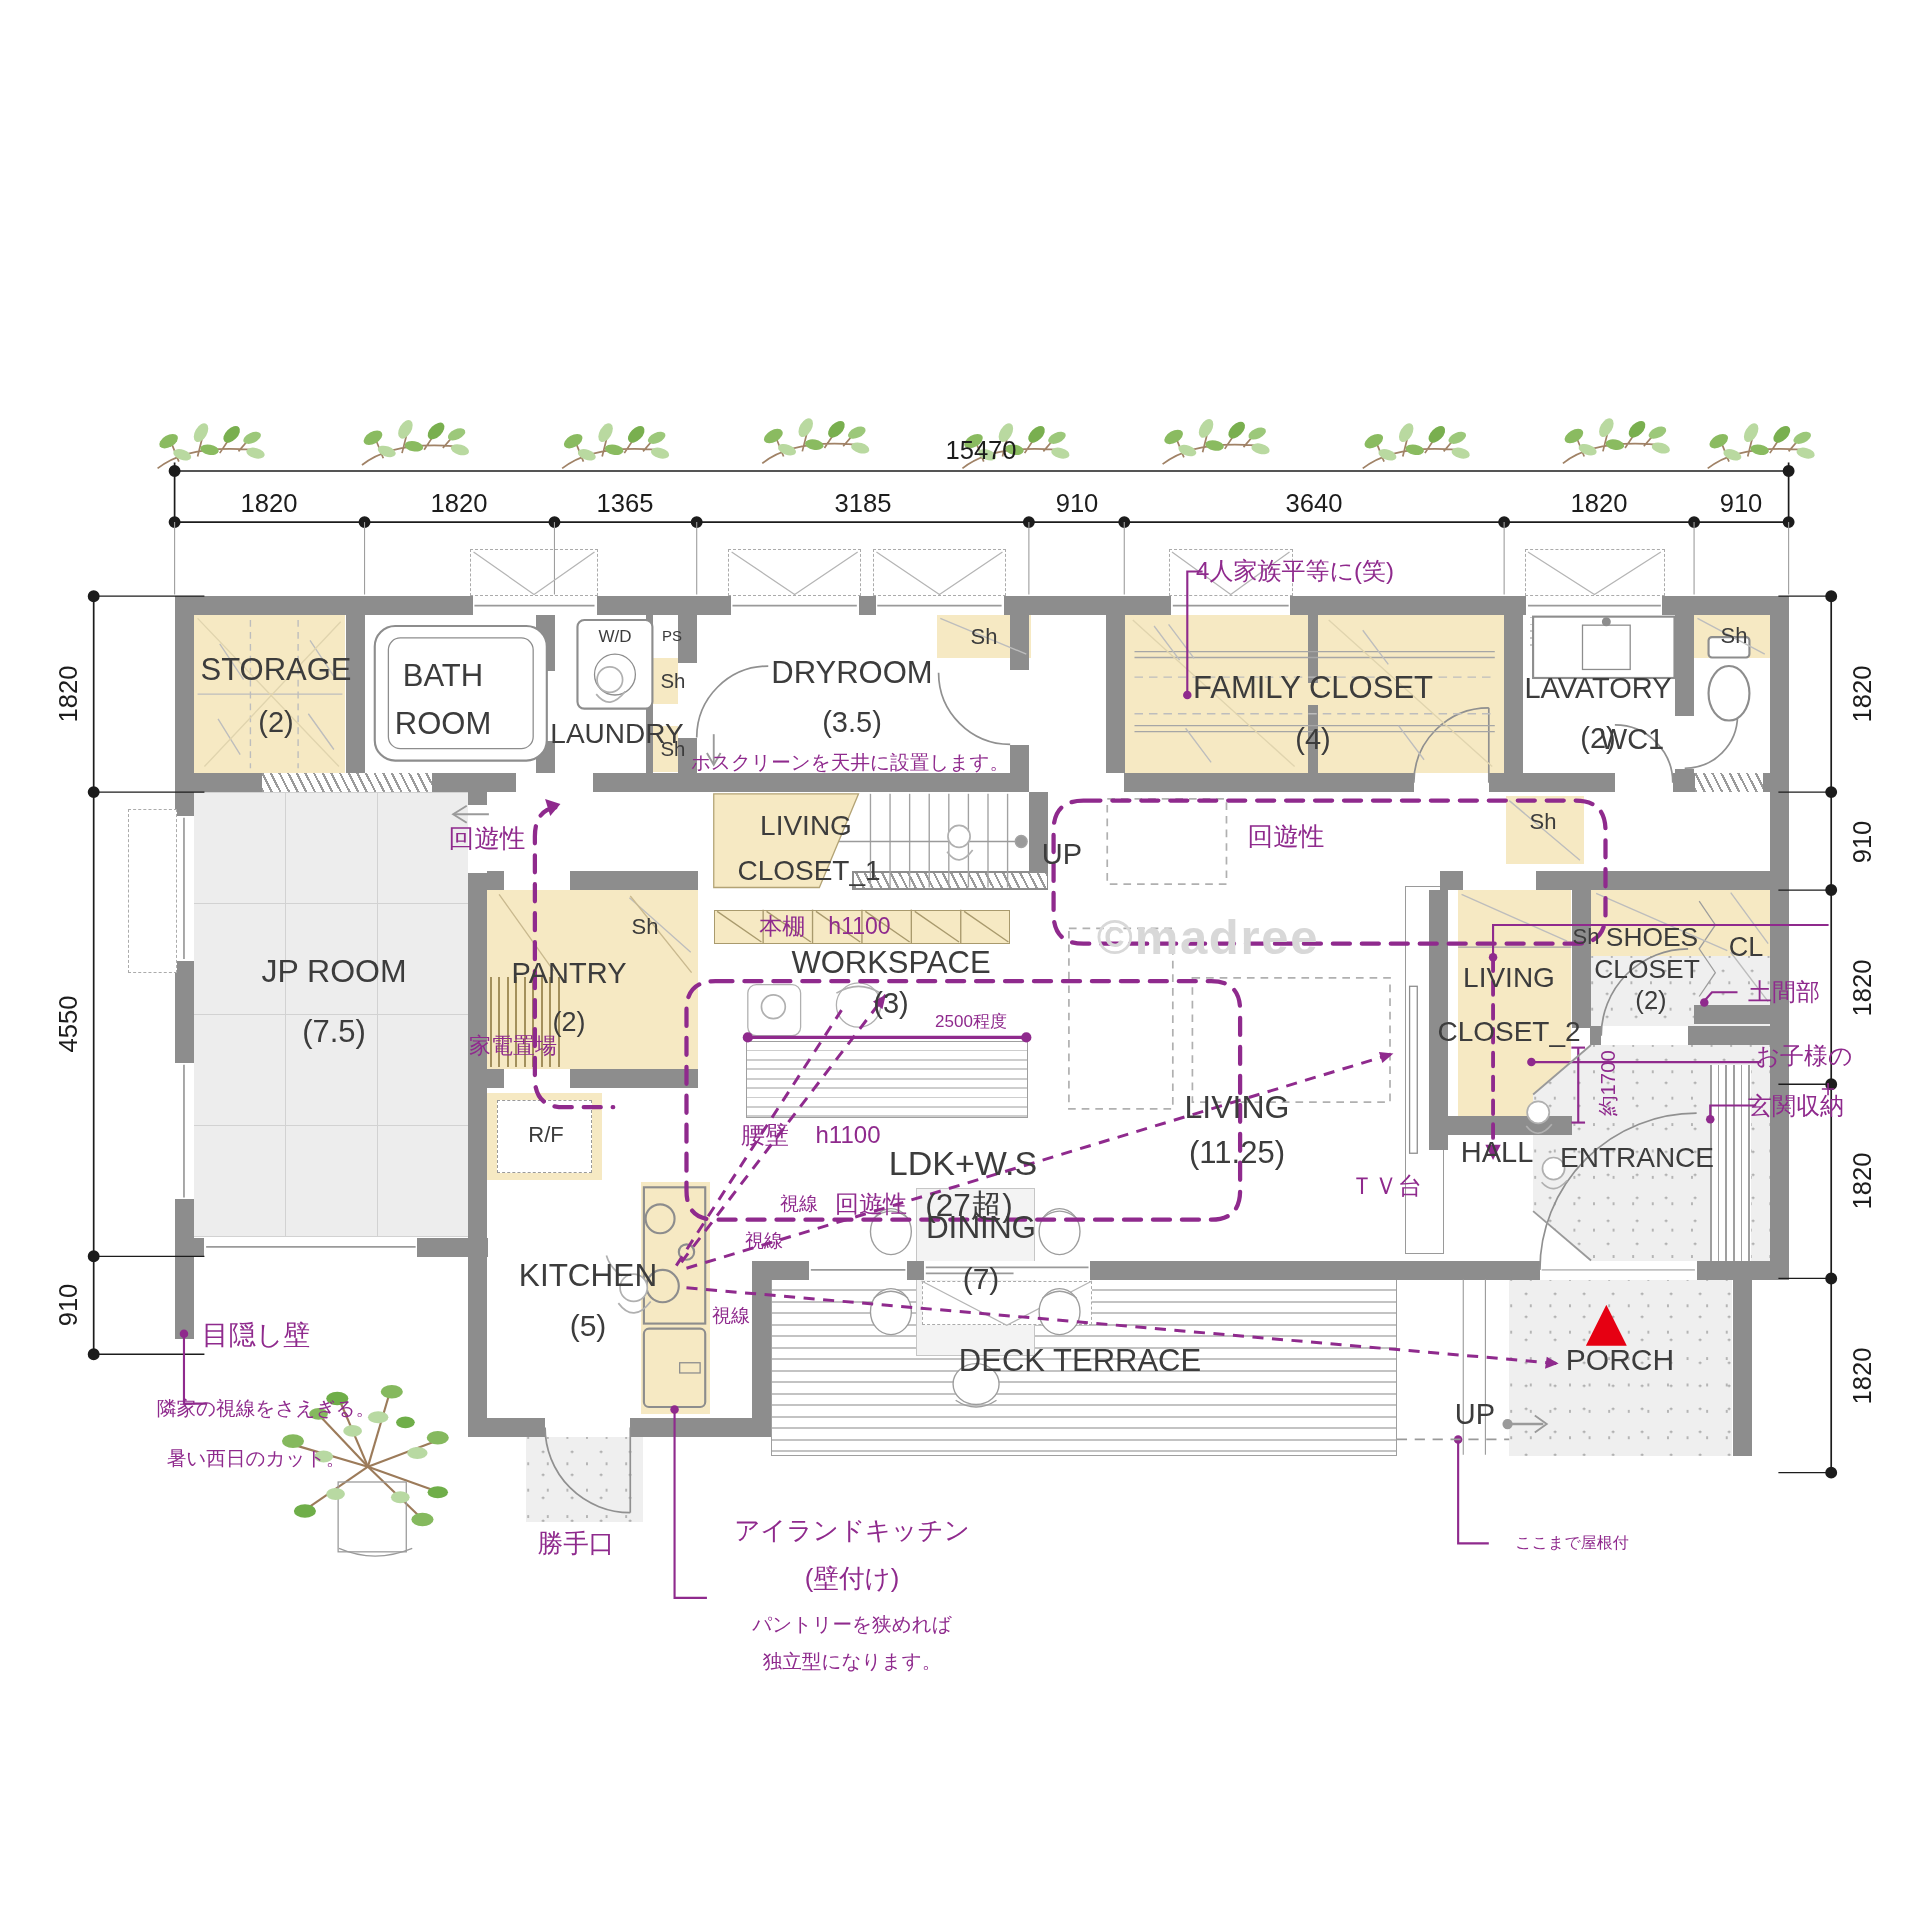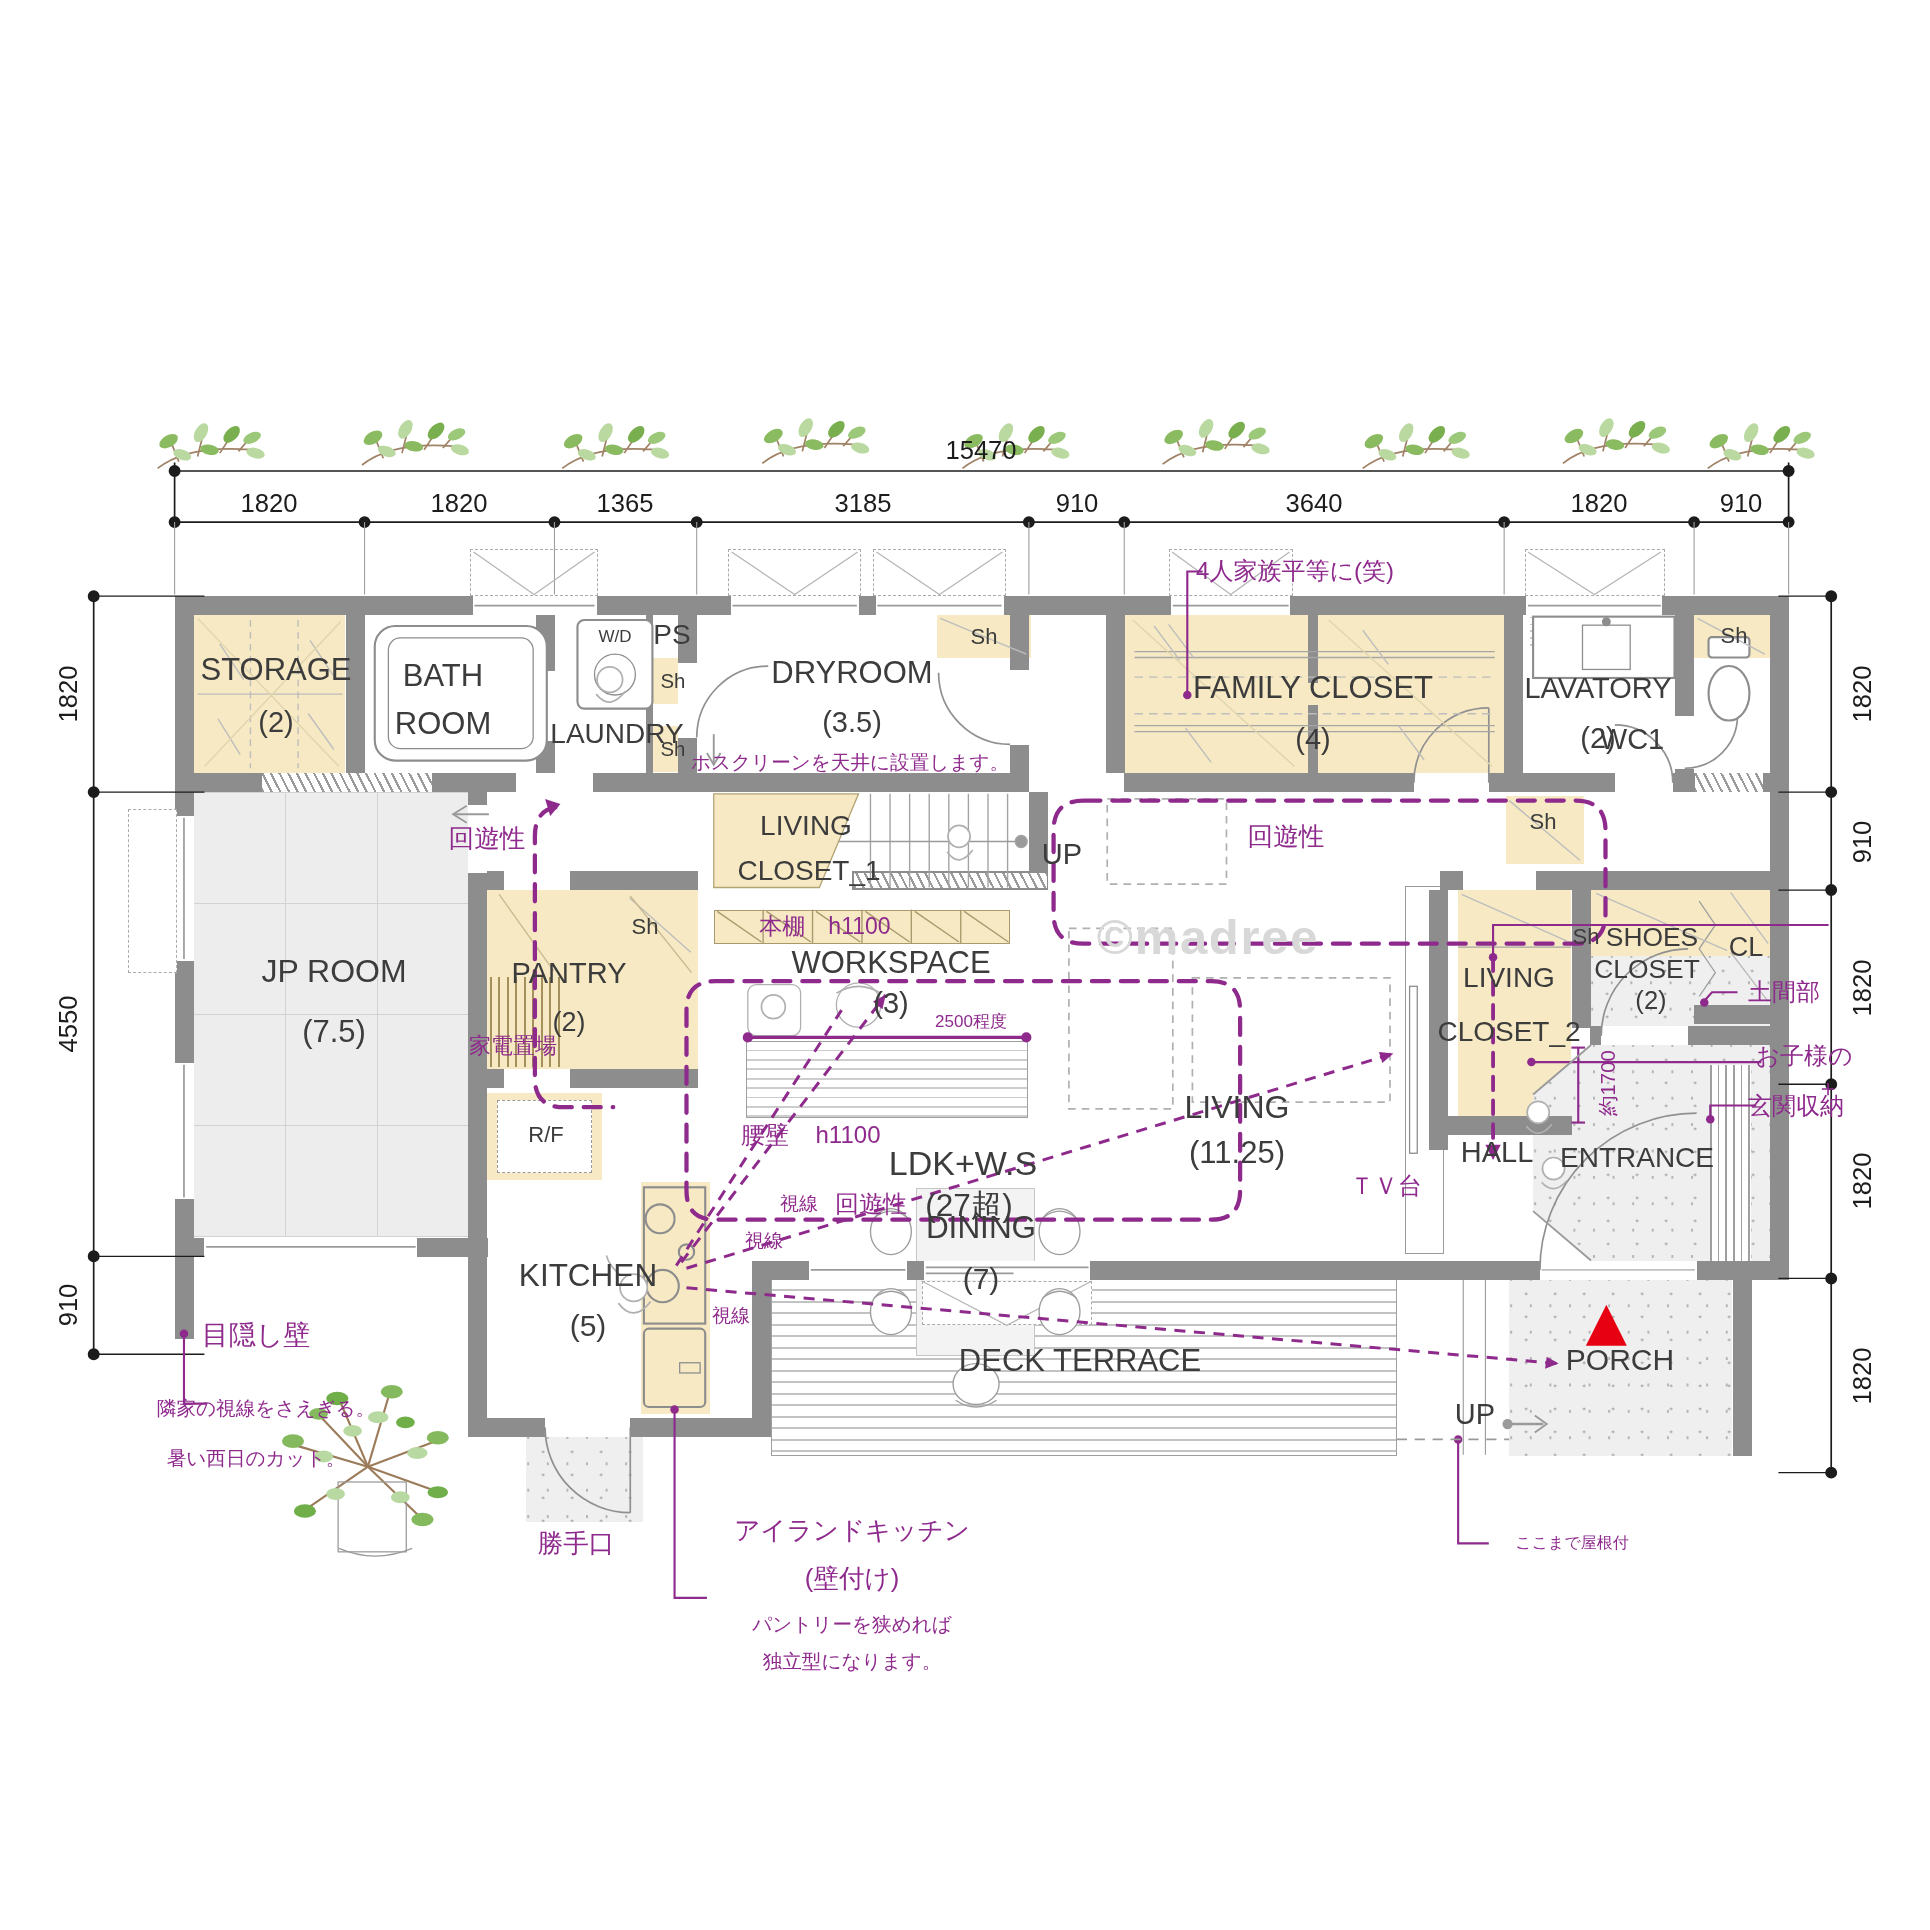--- a/index.html
+++ b/index.html
@@ -488,21 +488,21 @@
   <span class="lb" style="left:1637px;top:1158px;font-size:28px;">ENTRANCE</span>
   <span class="lb" style="left:981px;top:1227px;font-size:31.5px;">DINING</span>
   <span class="lb" style="left:981px;top:1279px;font-size:30px;">(7)</span>
   <span class="lb" style="left:588px;top:1275px;font-size:31.5px;">KITCHEN</span>
   <span class="lb" style="left:588px;top:1326px;font-size:30px;">(5)</span>
   <span class="lb" style="left:963px;top:1163px;font-size:34px;">LDK+W.S</span>
   <span class="lb" style="left:969px;top:1206px;font-size:31.5px;">(27超)</span>
   <span class="lb" style="left:1080px;top:1361px;font-size:31px;">DECK TERRACE</span>
   <span class="lb" style="left:1620px;top:1360px;font-size:30px;">PORCH</span>
 
-  <span class="lb" style="left:672px;top:635px;font-size:28px;">PS</span>
+  <span class="lb" style="left:672px;top:635px;font-size:15px;">PS</span>
   <span class="lb" style="left:615px;top:637px;font-size:17px;">W/D</span>
   <span class="lb" style="left:673px;top:681px;font-size:20.4px;">Sh</span>
   <span class="lb" style="left:673px;top:749px;font-size:20.4px;">Sh</span>
   <span class="lb" style="left:984px;top:637px;font-size:22px;">Sh</span>
   <span class="lb" style="left:1734px;top:636px;font-size:22px;">Sh</span>
   <span class="lb" style="left:645px;top:927px;font-size:22px;">Sh</span>
   <span class="lb" style="left:1543px;top:822px;font-size:22px;">Sh</span>
   <span class="lb" style="left:1586px;top:937px;font-size:22px;">Sh</span>
   <span class="lb" style="left:546px;top:1135px;font-size:22px;">R/F</span>
   <span class="lb" style="left:1062px;top:854px;font-size:29px;">UP</span>

